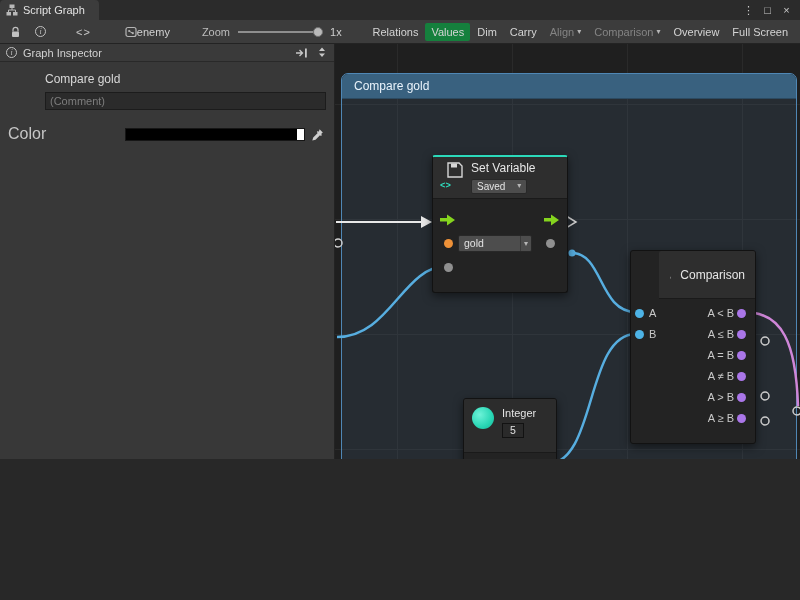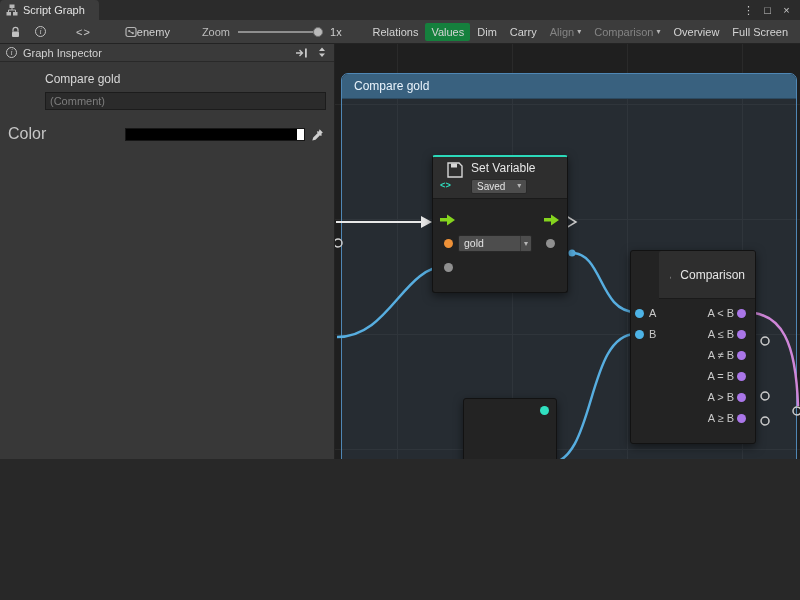--- a/index.html
+++ b/index.html
@@ -334,39 +334,46 @@
             <span class="cmp-out-label">A &lt; B</span>
             <span class="port purple cmp-out-dot"></span>
           </div>
           <div class="cmp-row">
             <span class="port blue cmp-in-dot"></span>
             <span class="cmp-in-label">B</span>
             <span class="cmp-out-label">A ≤ B</span>
             <span class="port purple cmp-out-dot"></span>
           </div>
           <div class="cmp-row">
+            <span class="cmp-out-label">A = B</span>
+            <span class="port purple cmp-out-dot"></span>
+          </div>
+          <div class="cmp-row">
             <span class="cmp-out-label">A ≠ B</span>
             <span class="port purple cmp-out-dot"></span>
           </div>
           <div class="cmp-row">
-            <span class="cmp-out-label">A = B</span>
-            <span class="port purple cmp-out-dot"></span>
-          </div>
-          <div class="cmp-row">
             <span class="cmp-out-label">A &gt; B</span>
             <span class="port purple cmp-out-dot"></span>
           </div>
           <div class="cmp-row">
             <span class="cmp-out-label">A ≥ B</span>
             <span class="port purple cmp-out-dot"></span>
           </div>
         </div>
       </div>
 
       <div class="node intg">
+        <div class="int-header">
+          <span class="int-icon"></span>
+          <span>
+            <div class="int-title">Integer</div>
+            <div class="int-value">5</div>
+          </span>
+        </div>
         <div class="int-ports">
           <span class="port teal int-out"></span>
         </div>
       </div>
 
     </div>
   </div>
 </div>
 
 </body></html>

